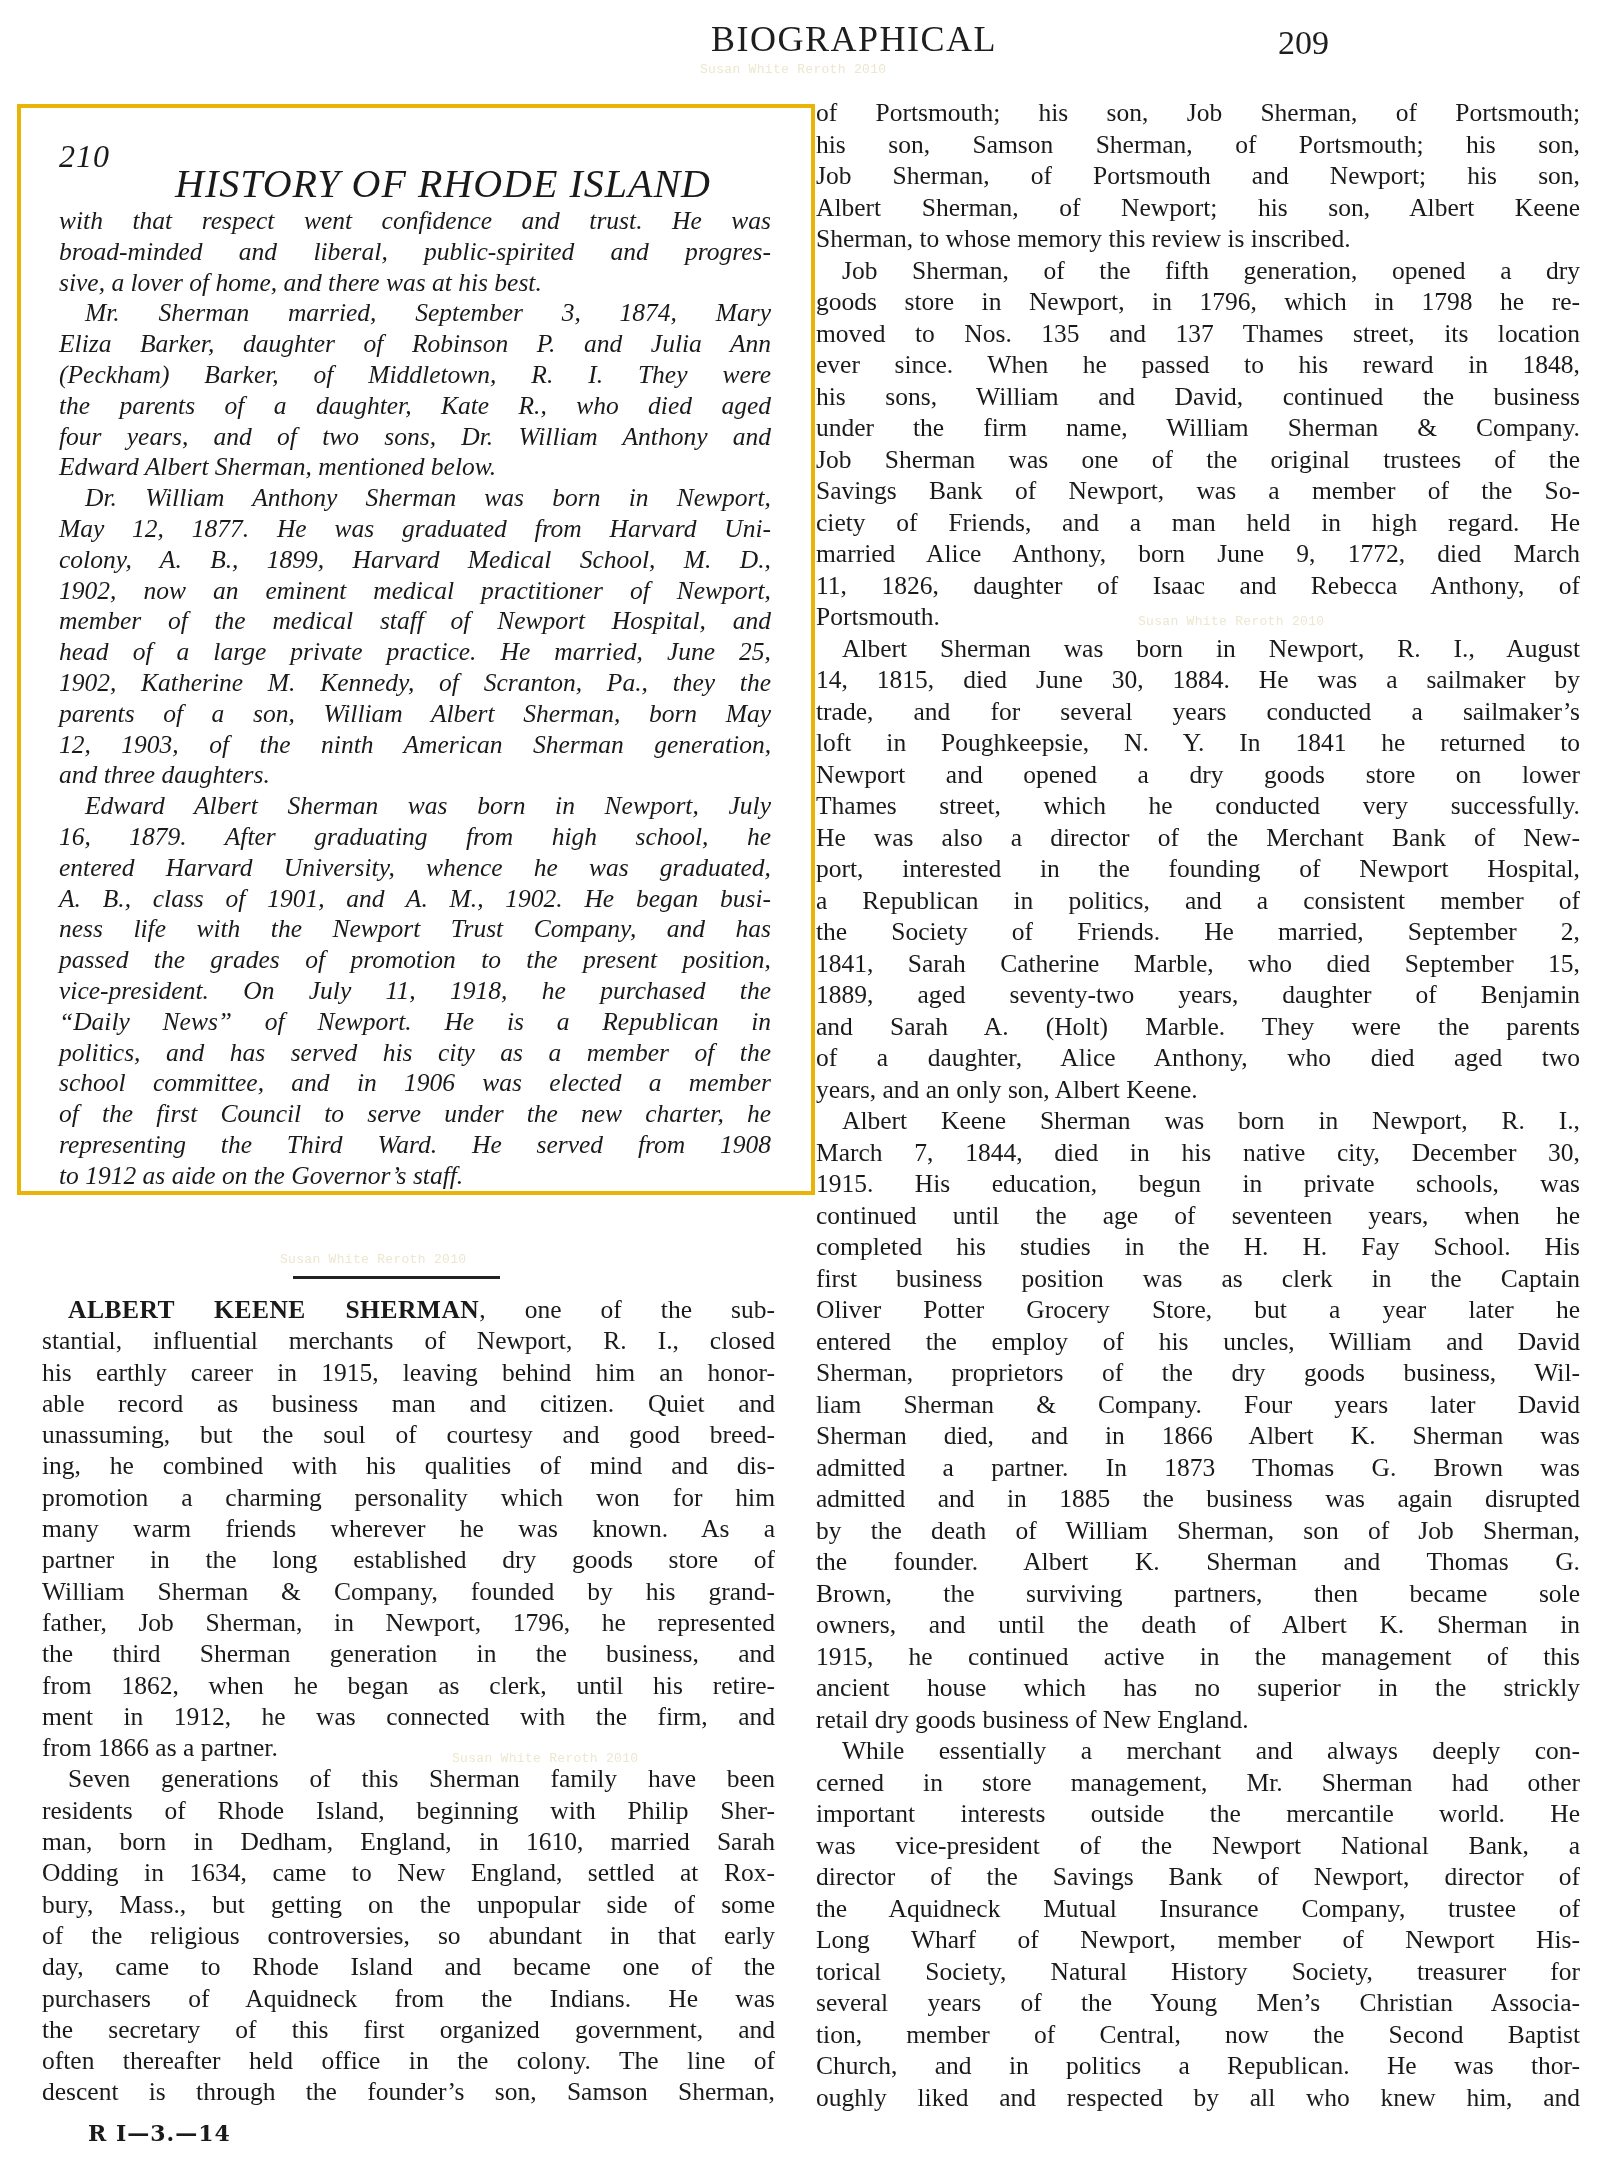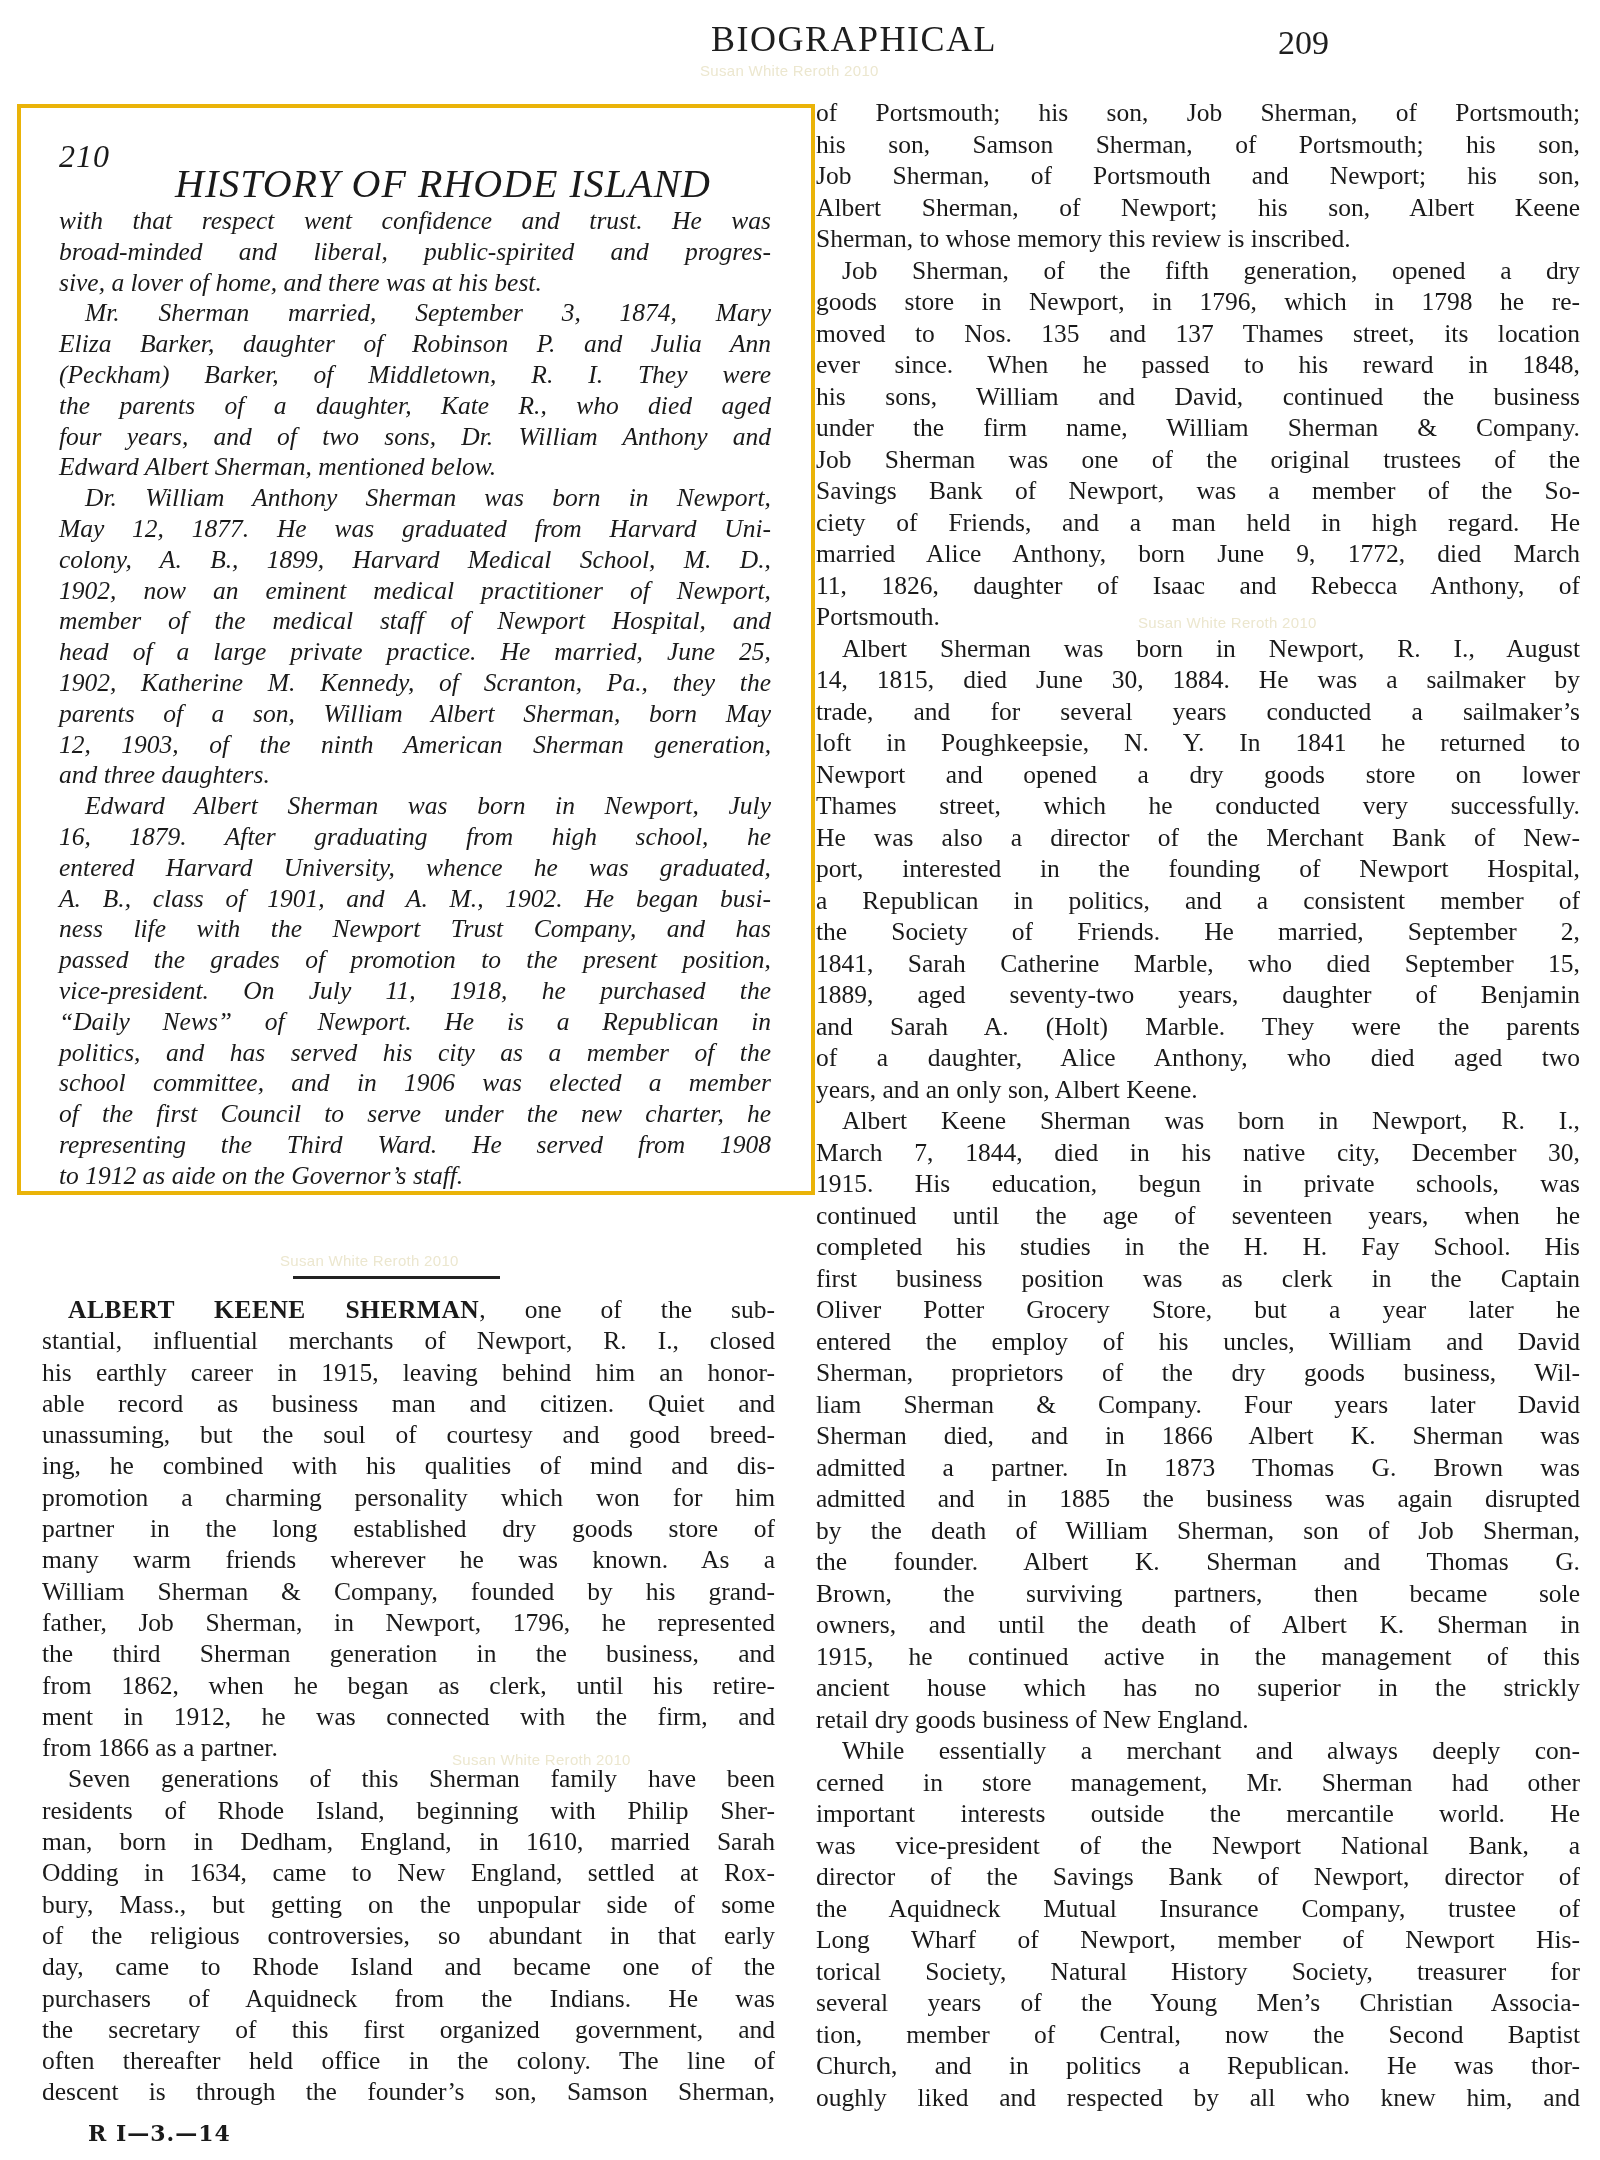--- a/index.html
+++ b/index.html
@@ -2,21 +2,21 @@
 <html><head>
 <meta charset="utf-8">
 <style>
   html, body { margin: 0; padding: 0; background: #ffffff; }
   body { width: 1600px; height: 2160px; position: relative; overflow: hidden;
          font-family: "Liberation Serif", "DejaVu Serif", serif; color: #1a1a1a; }
   .running-head { position: absolute; top: 18px; left: 0; width: 1329px; height: 44px; margin-left: 44px; }
   .running-title { position: absolute; left: 0; width: 1620px; text-align: center; top: 0;
          font-size: 36px; letter-spacing: 1.5px; color: #1e1e1e; }
   .page-num { position: absolute; right: 44px; top: 6px; font-size: 34px; color: #1e1e1e; }
-  .watermark { position: absolute; font-family: Liberation Sans, sans-serif; font-size: 15px;
+  .watermark { position: absolute; font-family: Liberation Mono, monospace; font-size: 13px;
          color: #ece7cf; white-space: nowrap; letter-spacing: 0.3px; text-align: right; }
   .inset-box { position: absolute; left: 17px; top: 104px; width: 790px; height: 1083px;
          border: 4px solid #eab308; background: #fff; font-style: italic; }
   .inset-head { position: absolute; left: 38px; top: 24px; width: 720px; height: 44px; }
   .inset-num { position: absolute; left: 0; top: 6px; font-size: 32px; letter-spacing: 1px; }
   .inset-title { position: absolute; left: 116px; top: 0; font-size: 40px; letter-spacing: 1px; margin-top: 28px; }
   .col { position: absolute; }
   .line { height: 30.8px; line-height: 30.8px; font-size: 25.5px; white-space: nowrap;
           text-align: justify; text-align-last: justify; overflow: visible; }
   .line.last { text-align-last: left; }
@@ -89,22 +89,22 @@
   <div class="line indent" style="text-align-last: justify;">
     <span class="lead">ALBERT KEENE SHERMAN</span><span>, one of the sub-</span>
   </div>
   <div id="lower-lines">
       <div class="line">stantial, influential merchants of Newport, R. I., closed</div>
       <div class="line">his earthly career in 1915, leaving behind him an honor-</div>
       <div class="line">able record as business man and citizen.  Quiet and</div>
       <div class="line">unassuming, but the soul of courtesy and good breed-</div>
       <div class="line">ing, he combined with his qualities of mind and dis-</div>
       <div class="line">promotion a charming personality which won for him</div>
+      <div class="line">many warm friends wherever he was known.  As a</div>
       <div class="line">partner in the long established dry goods store of</div>
-      <div class="line">many warm friends wherever he was known.  As a</div>
       <div class="line">William Sherman &amp; Company, founded by his grand-</div>
       <div class="line">father, Job Sherman, in Newport, 1796, he represented</div>
       <div class="line">the third Sherman generation in the business, and</div>
       <div class="line">from 1862, when he began as clerk, until his retire-</div>
       <div class="line">ment in 1912, he was connected with the firm, and</div>
       <div class="line last">from 1866 as a partner.</div>
       <div class="line indent">Seven generations of this Sherman family have been</div>
       <div class="line">residents of Rhode Island, beginning with Philip Sher-</div>
       <div class="line">man, born in Dedham, England, in 1610, married Sarah</div>
       <div class="line">Odding in 1634, came to New England, settled at Rox-</div>

